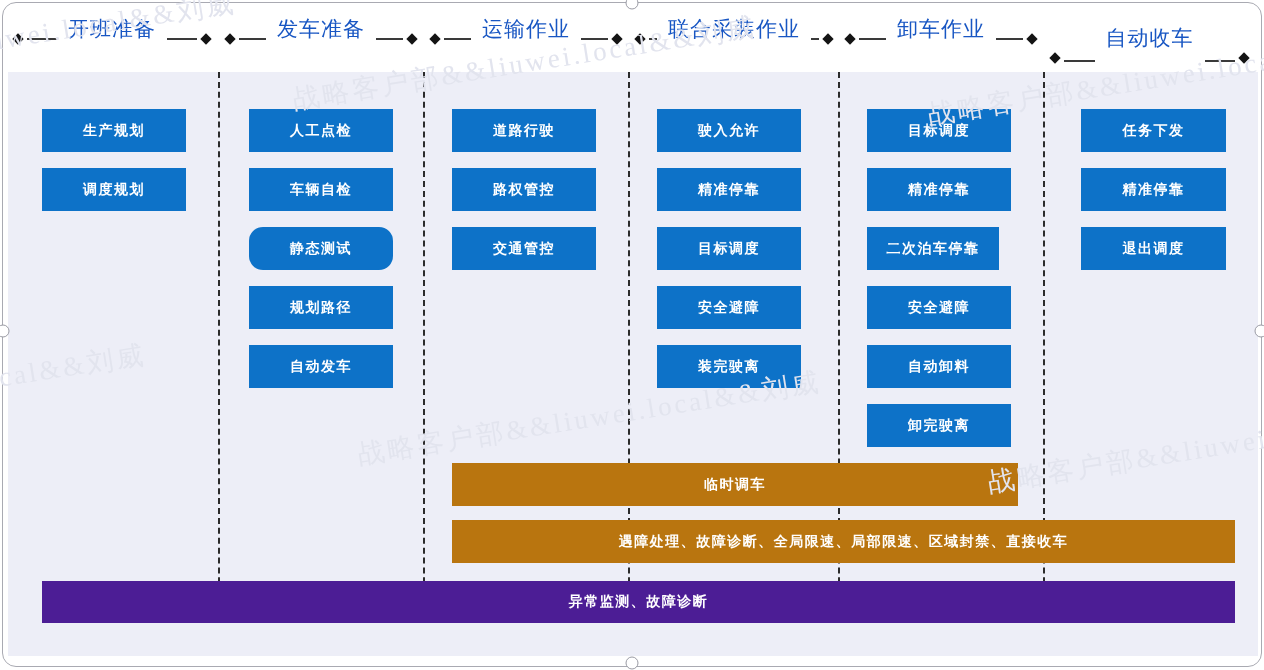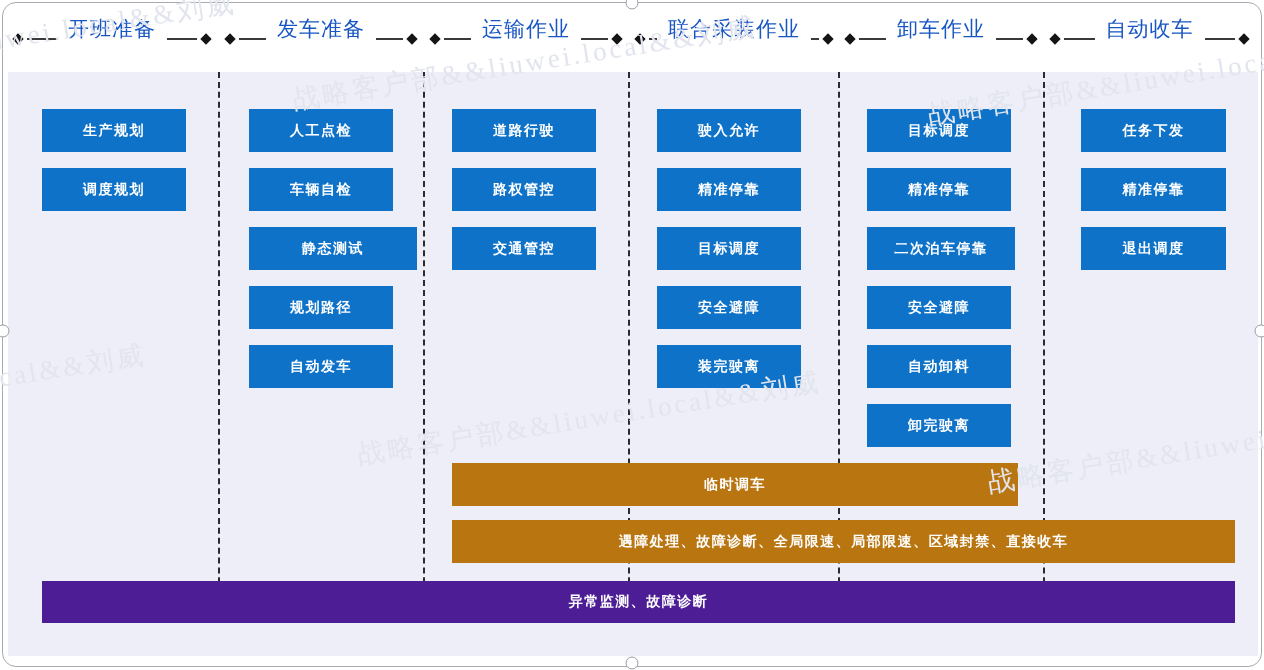--- a/index.html
+++ b/index.html
@@ -66,21 +66,21 @@
         <span class="hline"></span>
         <span class="diamond"></span>
       </div>
       <div class="hdr" style="left: 846px; width: 190px;">
         <span class="diamond"></span>
         <span class="hline"></span>
         <span class="title">卸车作业</span>
         <span class="hline"></span>
         <span class="diamond"></span>
       </div>
-      <div class="hdr" style="left: 1051px; width: 197px;">
+      <div class="hdr" style="left: 1051px; width: 197px; align-items: flex-end;">
         <span class="diamond"></span>
         <span class="hline"></span>
         <span class="title">自动收车</span>
         <span class="hline"></span>
         <span class="diamond"></span>
       </div>
     </div>
 
   <div class="panel">
     <div id="dividers">
@@ -96,21 +96,21 @@
         </div>
         <div class="box" style="left: 34px; top: 96px; width: 144px;">
           <span>调度规划</span>
         </div>
         <div class="box" style="left: 241px; top: 37px; width: 144px;">
           <span>人工点检</span>
         </div>
         <div class="box" style="left: 241px; top: 96px; width: 144px;">
           <span>车辆自检</span>
         </div>
-        <div class="box" style="left: 241px; top: 155px; width: 168px;">
+        <div class="box" style="left: 241px; top: 155px; width: 144px; border-radius: 14px;">
           <span>静态测试</span>
         </div>
         <div class="box" style="left: 241px; top: 214px; width: 144px;">
           <span>规划路径</span>
         </div>
         <div class="box" style="left: 241px; top: 273px; width: 144px;">
           <span>自动发车</span>
         </div>
         <div class="box" style="left: 444px; top: 37px; width: 144px;">
           <span>道路行驶</span>
@@ -135,21 +135,21 @@
         </div>
         <div class="box" style="left: 649px; top: 273px; width: 144px;">
           <span>装完驶离</span>
         </div>
         <div class="box" style="left: 859px; top: 37px; width: 144px;">
           <span>目标调度</span>
         </div>
         <div class="box" style="left: 859px; top: 96px; width: 144px;">
           <span>精准停靠</span>
         </div>
-        <div class="box" style="left: 859px; top: 155px; width: 148px; align-items: center;">
+        <div class="box" style="left: 859px; top: 155px; width: 132px; align-items: center;">
           <span>二次泊车停靠</span>
         </div>
         <div class="box" style="left: 859px; top: 214px; width: 144px;">
           <span>安全避障</span>
         </div>
         <div class="box" style="left: 859px; top: 273px; width: 144px;">
           <span>自动卸料</span>
         </div>
         <div class="box" style="left: 859px; top: 332px; width: 144px;">
           <span>卸完驶离</span>

